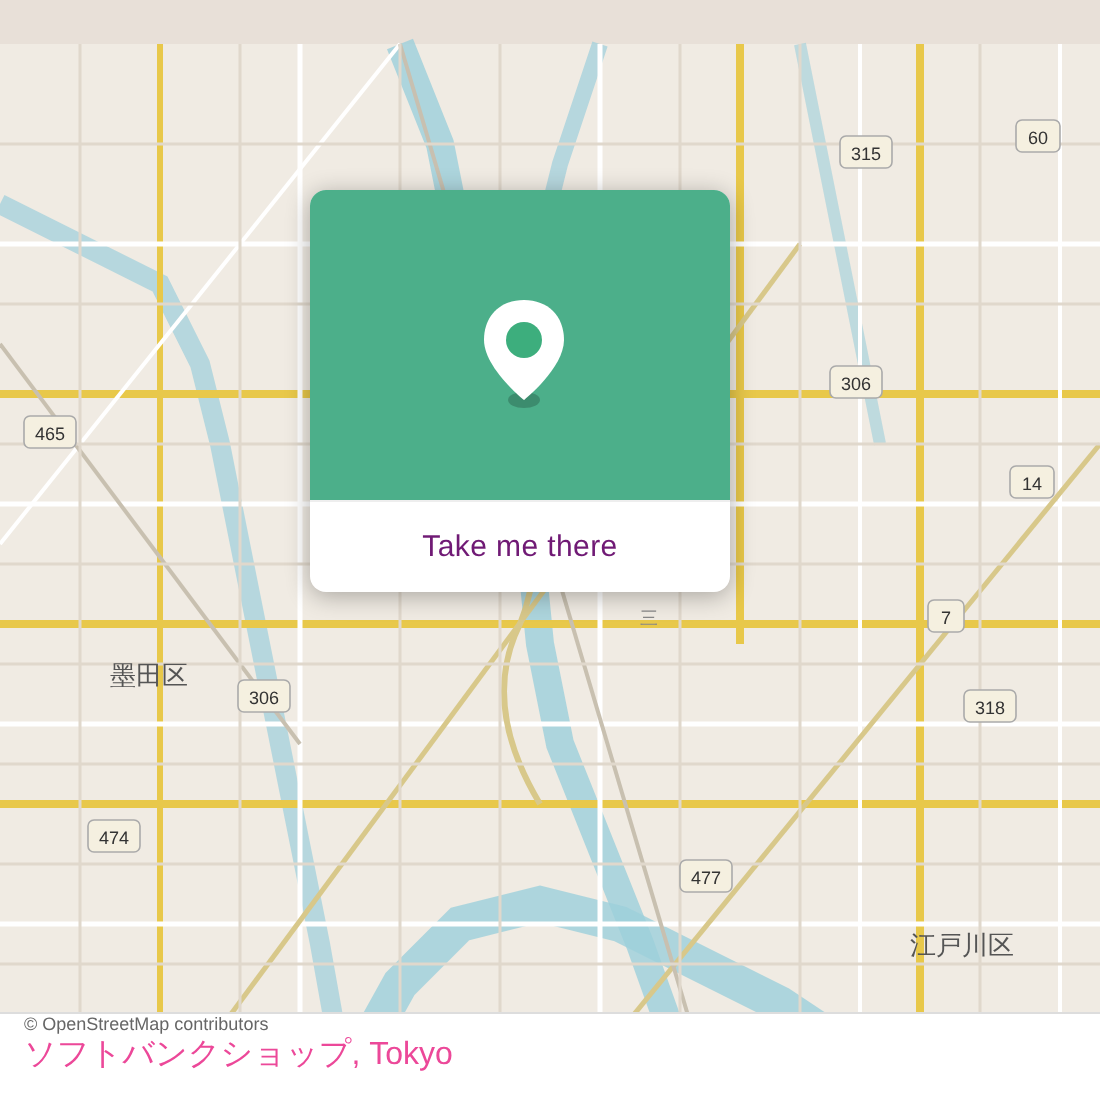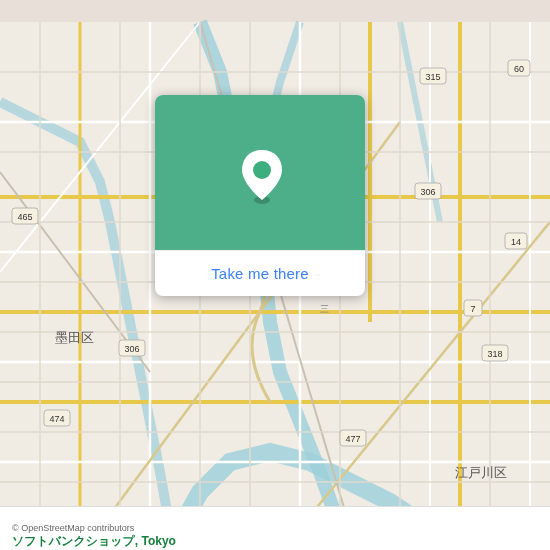--- a/index.html
+++ b/index.html
@@ -55,56 +55,56 @@
       align-items: center;
       justify-content: center;
       cursor: pointer;
       border-top: 1px solid #eee;
     }
 
     #take-me-there-btn {
       background: none;
       border: none;
       font-size: 15px;
-      color: #3b82f6;
+      color: #701a75;
       cursor: pointer;
       font-weight: 500;
       letter-spacing: 0.2px;
     }
 
     
     #bottom-bar {
       position: absolute;
       bottom: 0;
       left: 0;
       right: 0;
       height: 44px;
       background: white;
       display: flex;
-      align-items: flex-end;
+      align-items: flex-start;
       justify-content: space-between;
       padding: 0 12px;
       border-top: 1px solid #ddd;
       z-index: 20;
     }
 
     #bottom-left {
       display: flex;
       flex-direction: column;
     }
 
     #copyright-text {
       font-size: 9px;
       color: #666;
     }
 
     #location-name {
-      font-size: 12px;
-      color: #15803d;
-      font-weight: 700;
+      font-size: 16px;
+      color: #ec4899;
+      font-weight: 400;
     }
 
     #moovit-logo {
       display: flex;
       align-items: center;
       gap: 4px;
     }
 
     .moovit-icon {
       width: 26px;

